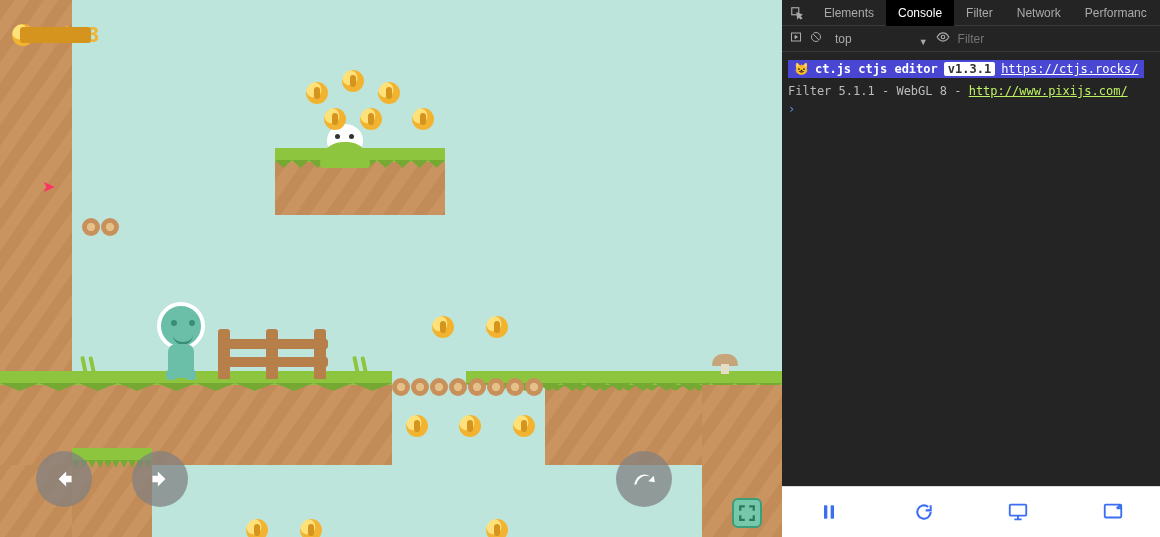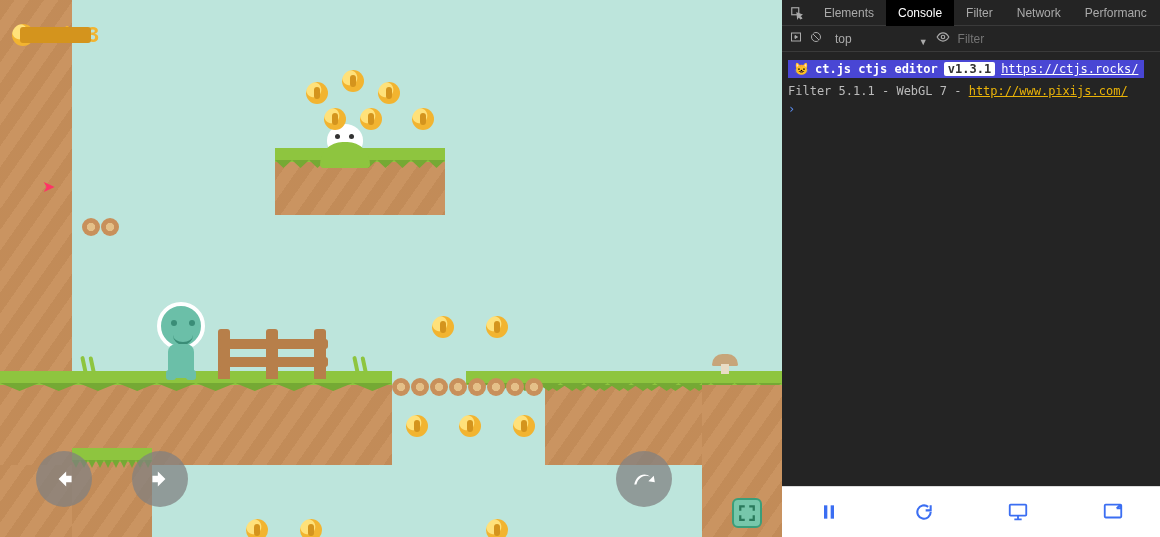--- a/index.html
+++ b/index.html
@@ -17,21 +17,21 @@
 .dt-toolbar { display: flex; align-items: center; height: 26px; border-bottom: 1px solid #3a3a3a; font-size: 12px; color: #aaa; gap: 8px; padding: 0 8px; }
 .dt-toolbar .sel { flex: 0 0 auto; display: flex; align-items: flex-end; gap: 6px; }
 .dt-toolbar .sel .top { padding: 0 60px 0 4px; border: 1px solid transparent; }
 .dt-toolbar .caret { font-size: 9px; }
 .dt-toolbar input.filter { background: transparent; border: none; color: #ccc; font-size: 12px; width: 100px; outline: none; }
 .dt-console { padding: 4px 6px; font-family: Consolas, monospace; font-size: 12px; color: #ccc; }
 .badge { background: #4946d4; color: #fff; padding: 2px 6px; display: inline-flex; align-items: center; gap: 6px; margin: 4px 0; }
 .badge .pill { background: #fff; color: #333; border-radius: 2px; padding: 0 4px; font-weight: bold; }
 .badge a { color: #fff; text-decoration: underline; }
 .logline { color: #bbb; padding: 2px 0; }
-.logline a { color: #eab308; text-decoration: underline; }
+.logline a { color: #bef264; text-decoration: underline; }
 .prompt { color: #5b8def; }
 .dt-bottom { height: 51px; display: flex; align-items: center; justify-content: space-around; border-top: 1px solid #ddd; }
 .dt-bottom .bicon { color: #3b6ef2; width: 40px; height: 30px; display: flex; align-items: center; justify-content: center; cursor: pointer; }
 
 
 .hud { position: absolute; top: 22px; left: 12px; display: flex; align-items: center; gap: 10px; color: #f2b430; font-weight: 800; font-size: 22px; font-family: Arial, sans-serif; z-index: 50; }
 .ground-strip { position: absolute; background: #c8905b; }
 .ground-strip::before { content: ""; position: absolute; inset: 0; background: repeating-linear-gradient(125deg, rgba(0,0,0,0.03) 0 12px, rgba(255,255,255,0.04) 12px 24px); }
 .grass-top { position: absolute; top: -14px; left: 0; right: 0; height: 14px; background: #8ec53f;}
 .grass-top::after { content: ""; position: absolute; left:0; right:0; bottom:-6px; height:8px; background: #75a934; clip-path: polygon(0 0,5% 100%,10% 0,15% 100%,20% 0,25% 100%,30% 0,35% 100%,40% 0,45% 100%,50% 0,55% 100%,60% 0,65% 100%,70% 0,75% 100%,80% 0,85% 100%,90% 0,95% 100%,100% 0); }
@@ -229,21 +229,21 @@
       <div class="dt-console">
         <div class="badge">
           <span>😺</span>
           <b>ct.js ctjs editor</b>
           <span class="pill">v1.3.1</span>
           <a href="#">https://ctjs.rocks/</a>
         </div>
         <div class="logline">
           <span>Filter</span>
           <span>5.1.1</span> -
-          <span>WebGL 7</span> -
+          <span>WebGL 8</span> -
           <a href="#">http://www.pixijs.com/</a>
         </div>
         <div class="logline"><span class="prompt">›</span></div>
       </div>
       <div class="cursor" style="left:42px;top:177px">➤</div>
     </div>
     <div class="dt-bottom">
       <div class="bicon">
         <svg width="20" height="20" viewBox="0 0 24 24" fill="#3b6ef2">
             <rect x="6" y="4" width="4" height="16"></rect>

